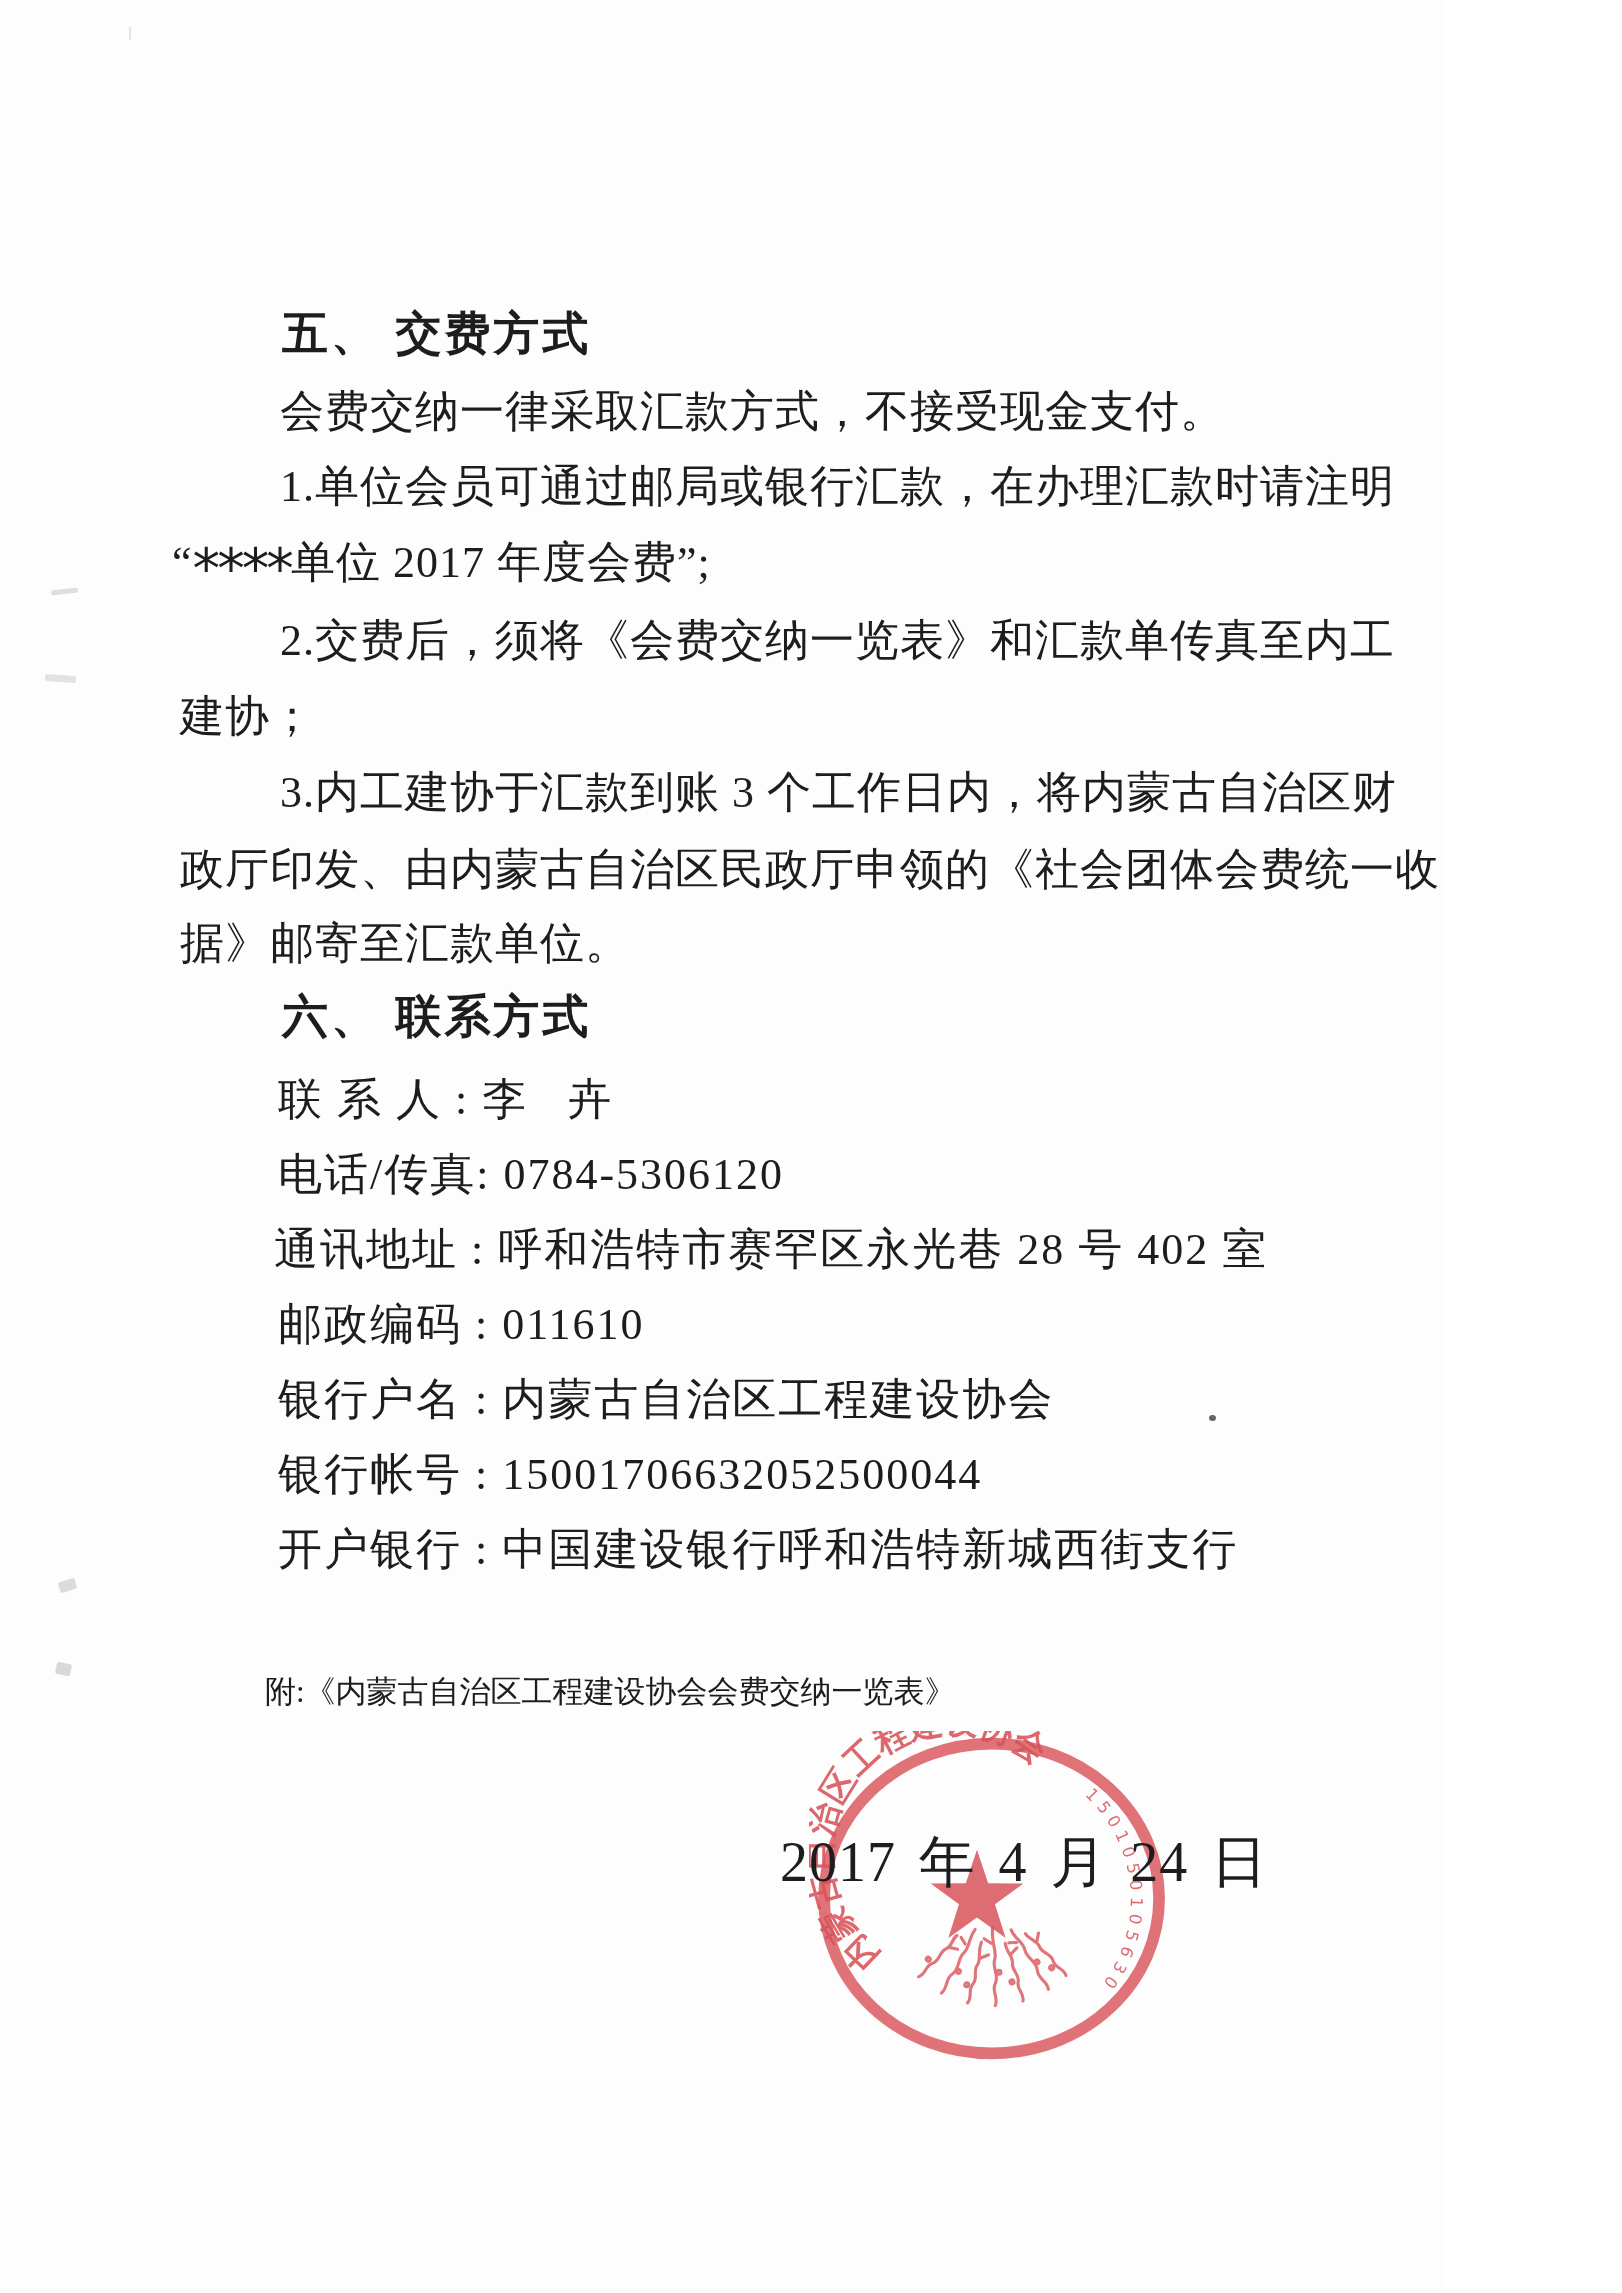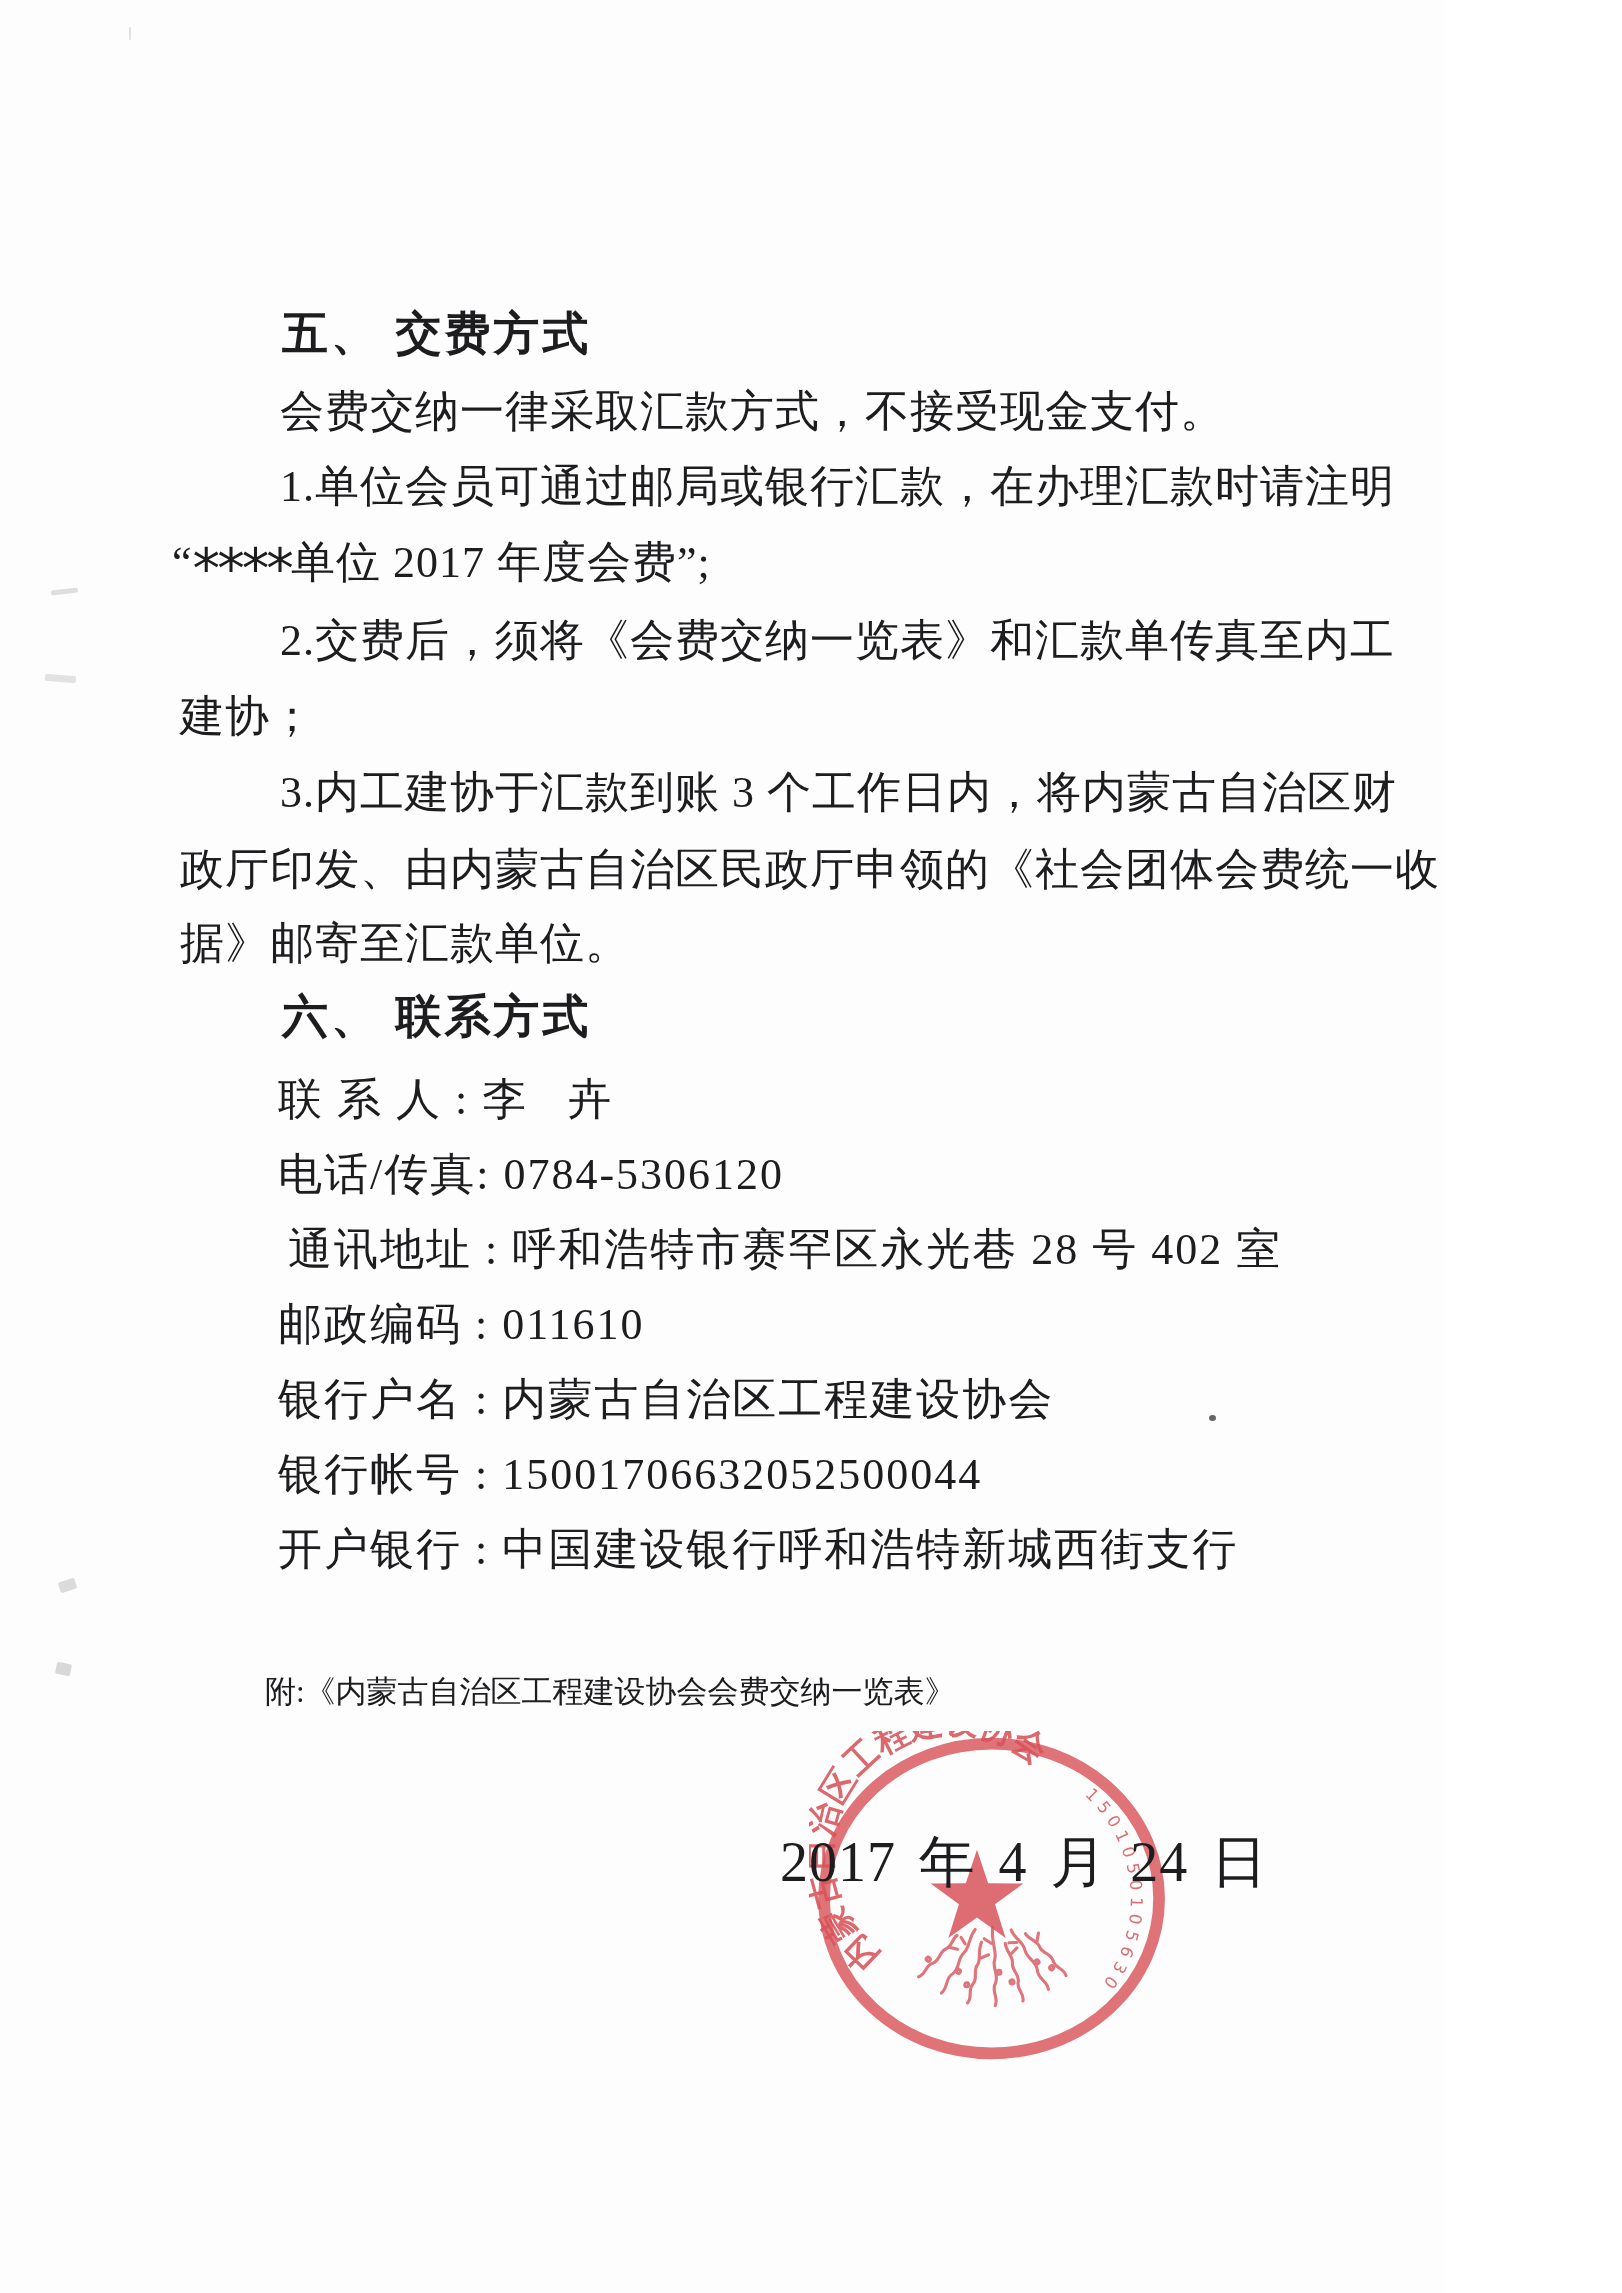--- a/index.html
+++ b/index.html
@@ -30,21 +30,21 @@
   #l-i1a {left:280px; top:463px;}
   #l-i1b {left:172px; top:539px;}
   #l-i2a {left:280px; top:617px;}
   #l-i2b {left:180px; top:693px;}
   #l-i3a {left:280px; top:769px;}
   #l-i3b {left:180px; top:846px;}
   #l-i3c {left:180px; top:920px;}
   #l-h6  {left:282px; top:991px;}
   #l-c0  {left:278px; top:1076px; letter-spacing:2px;}
   #l-c1  {left:278px; top:1151px; letter-spacing:2px;}
-  #l-c2  {left:288px; top:1226px; letter-spacing:2px;}
+  #l-c2  {left:274px; top:1226px; letter-spacing:2px;}
   #l-c3  {left:278px; top:1301px; letter-spacing:2px;}
   #l-c4  {left:278px; top:1376px; letter-spacing:2px;}
   #l-c5  {left:278px; top:1451px; letter-spacing:2px;}
   #l-c6  {left:278px; top:1526px; letter-spacing:2px;}
   #l-att {left:265px; top:1675px; font-size:31px; letter-spacing:0;}
   #l-date{left:780px; top:1832px; font-size:56px; word-spacing:7.8px; z-index:3; letter-spacing:1px;}
   .stars{
     font-family:"DejaVu Sans",sans-serif;
     font-size:55px;
     letter-spacing:-2.9px;

